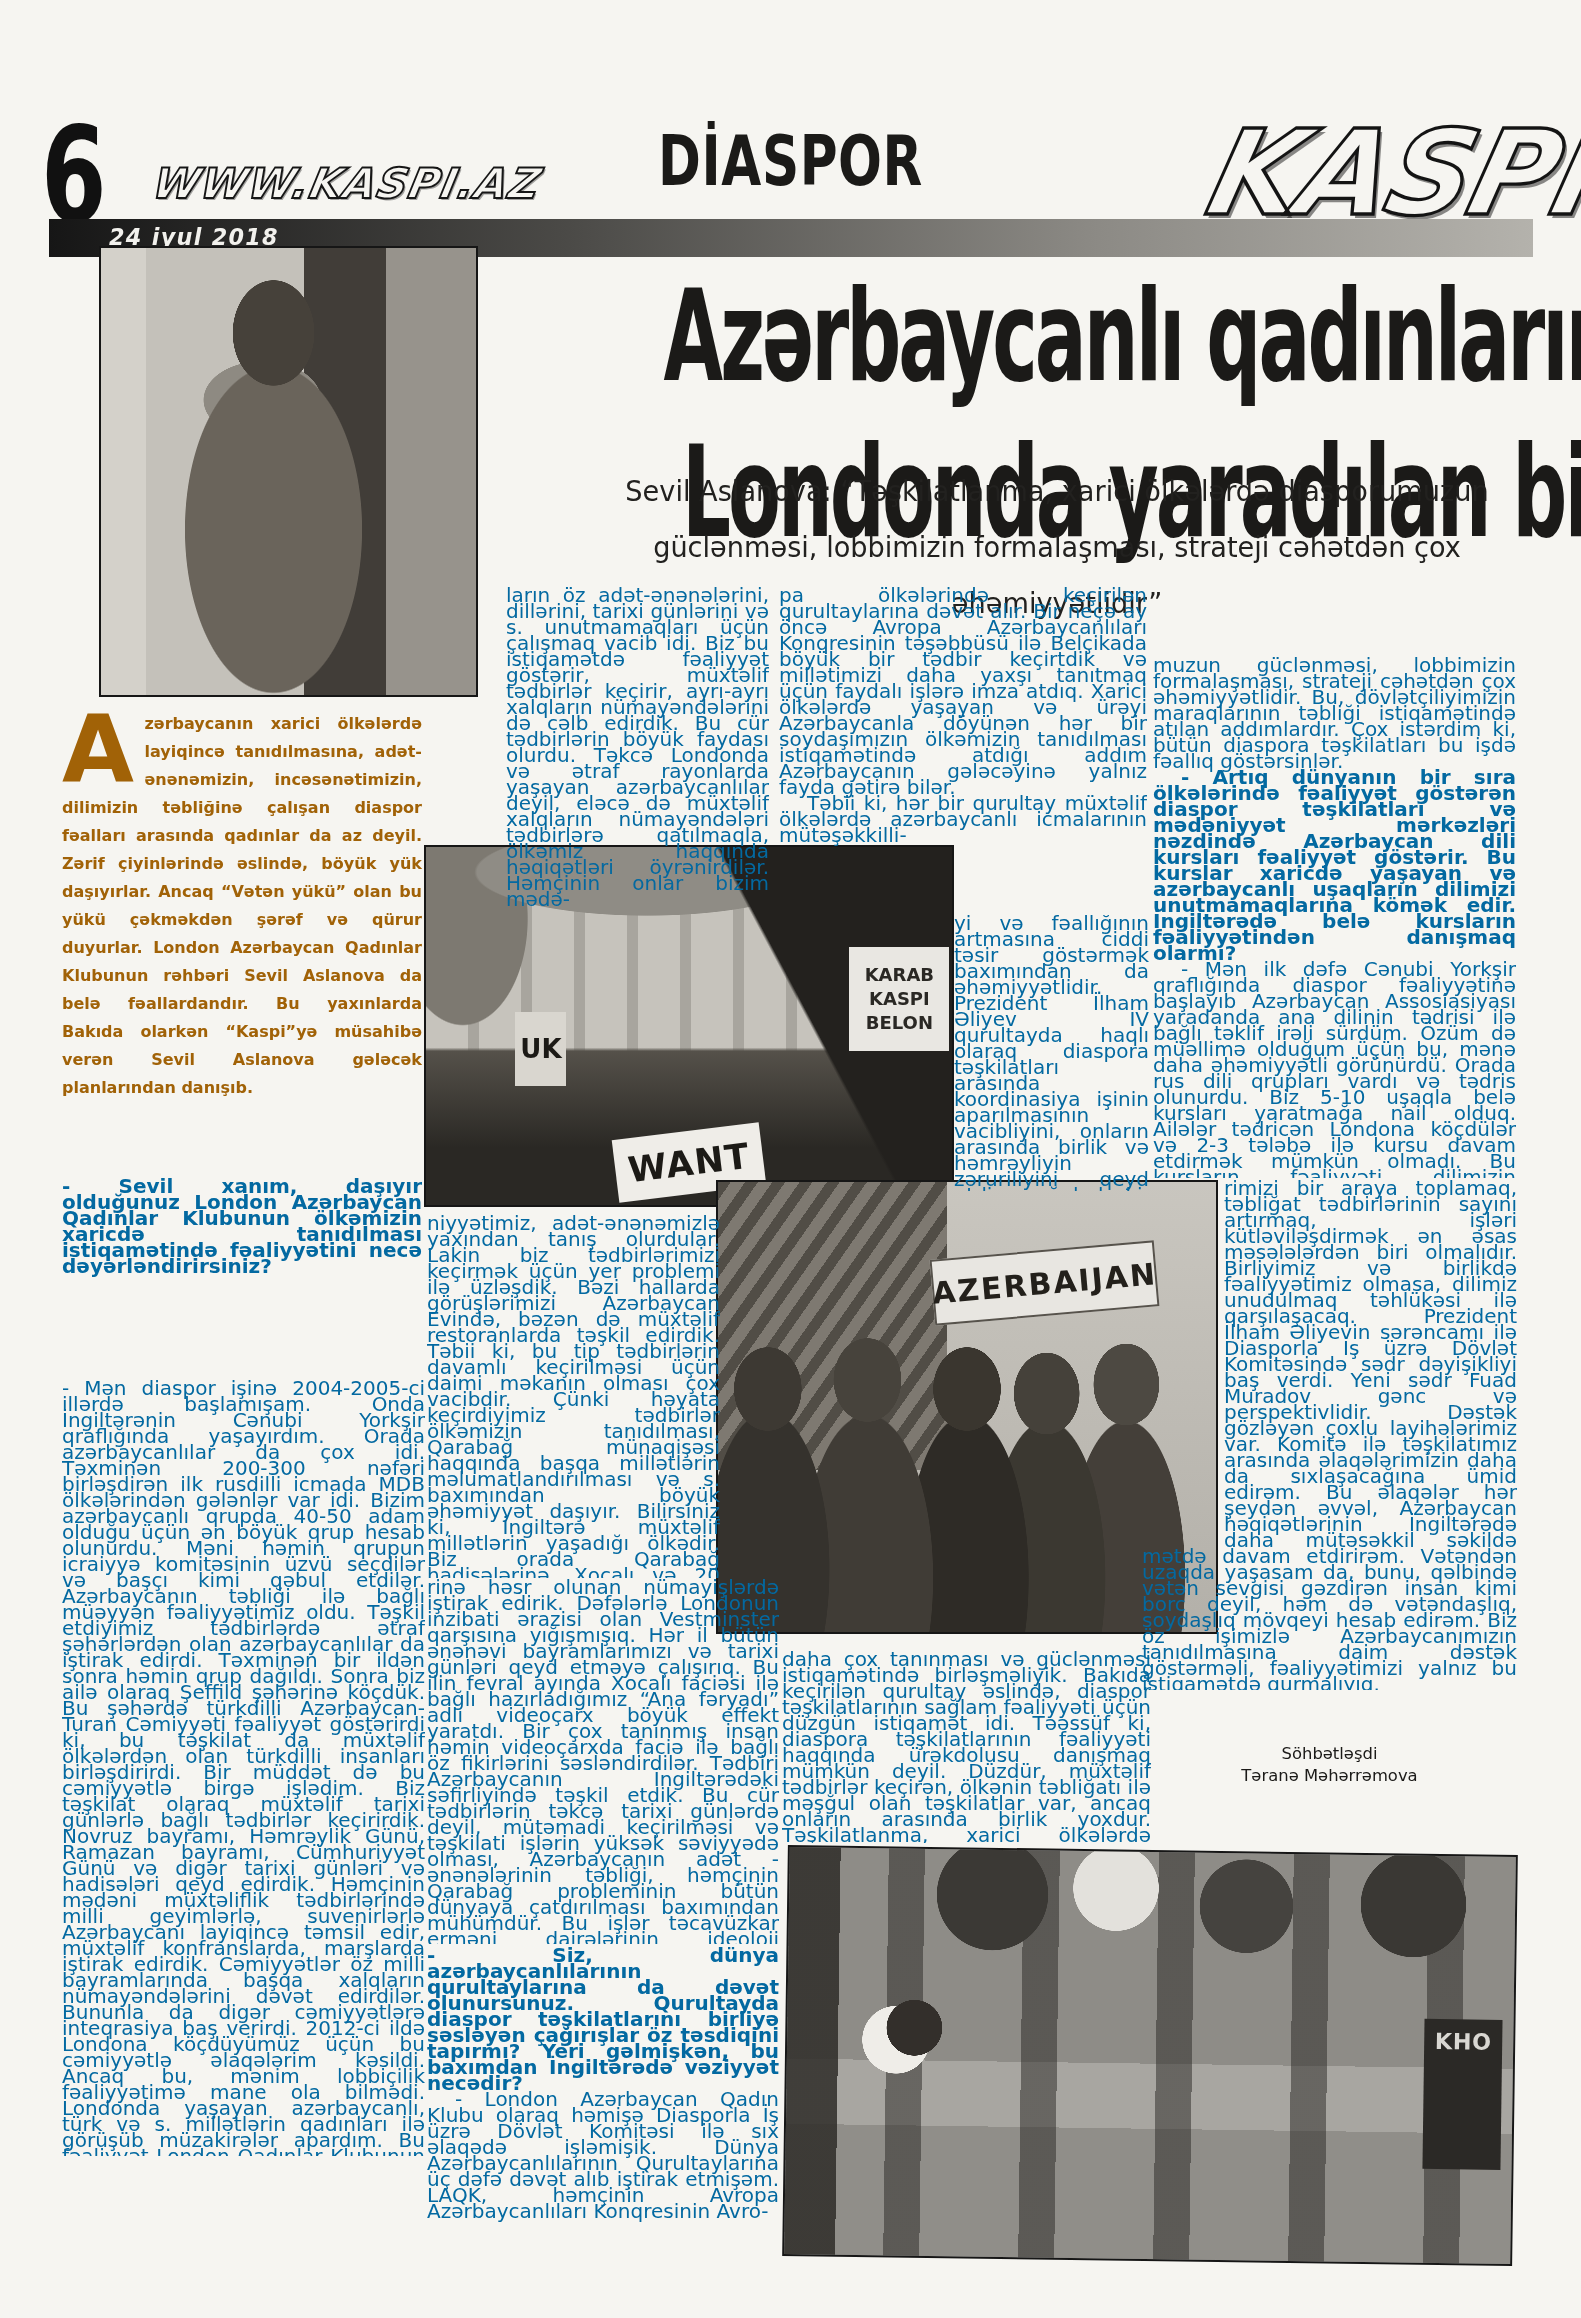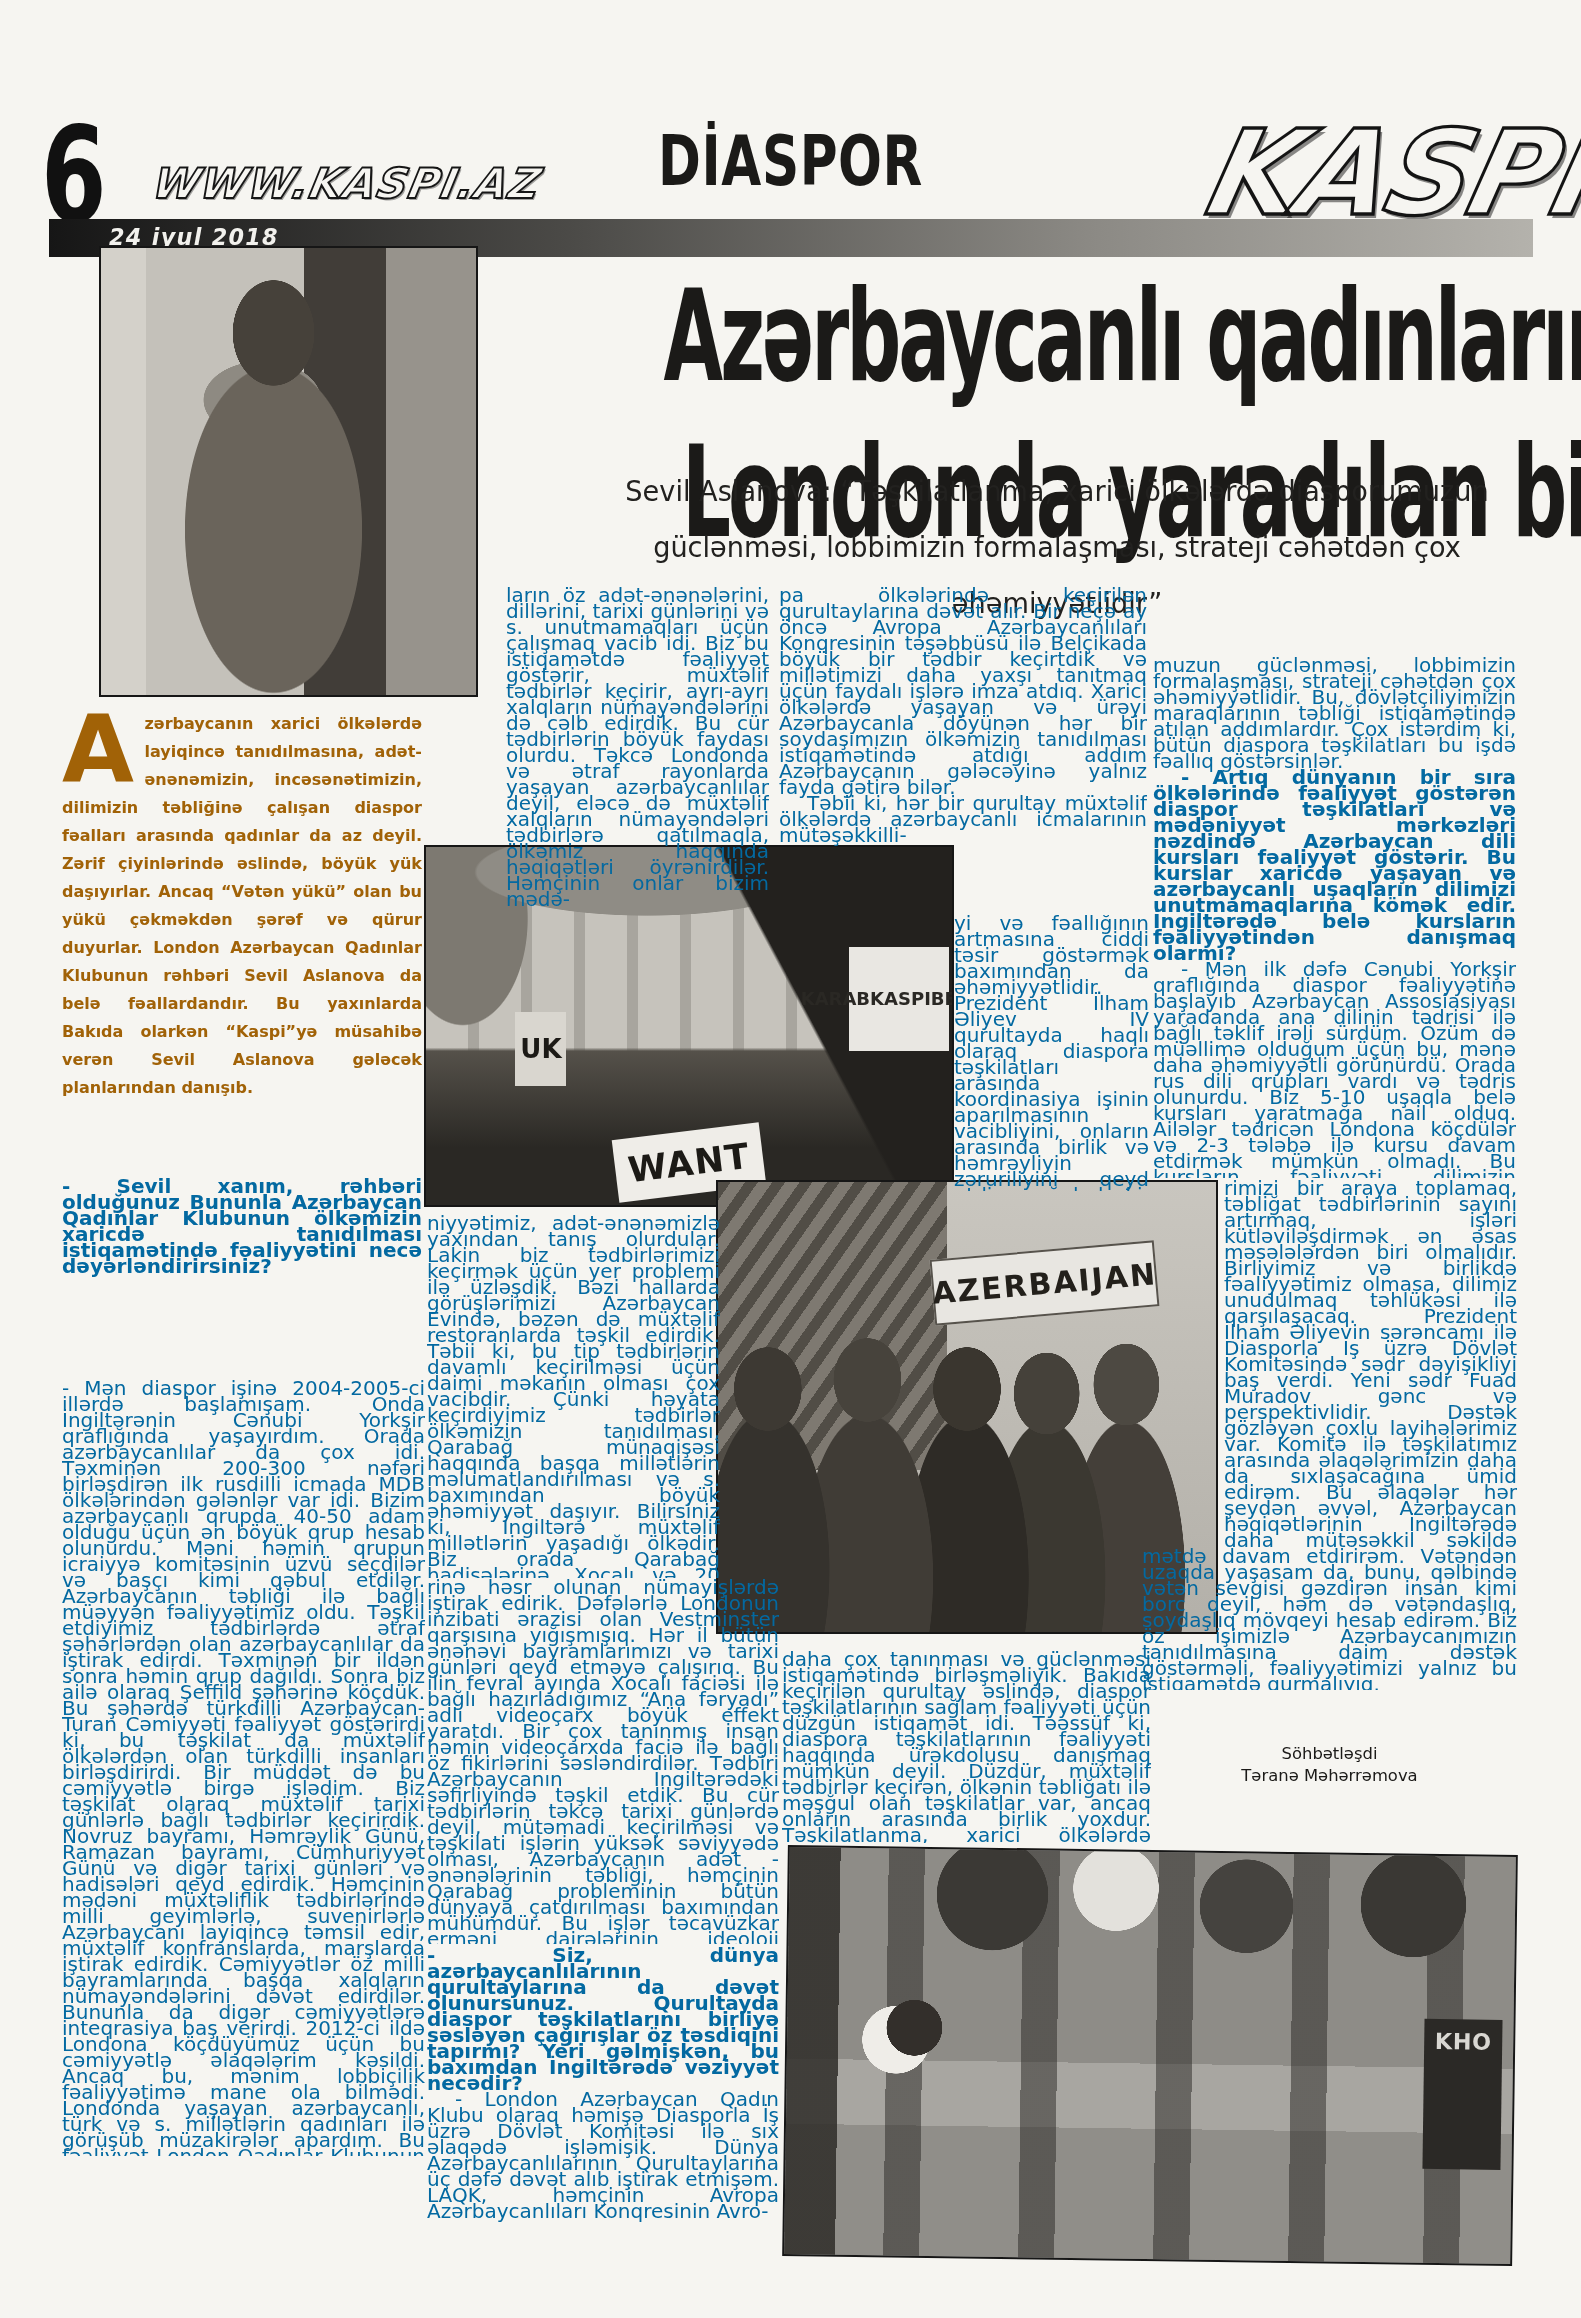--- a/index.html
+++ b/index.html
@@ -80,21 +80,21 @@
       radial-gradient(circle 34px at 15% 47%,#efede8 99%,transparent 100%),
       linear-gradient(90deg,rgba(46,44,40,.85) 0 7%,transparent 7%),
       repeating-linear-gradient(90deg,transparent 0 99px,rgba(40,38,35,.5) 99px 135px),
       linear-gradient(180deg,#8e8c87 0 52%,#a8a6a1 52% 68%,#908e89 68% 100%);}
   .overlay-sign{position:absolute;display:flex;align-items:center;justify-content:center;
       color:#1c1a16;font-weight:bold;text-align:center;}
   .sign-want{left:36%;bottom:3%;width:148px;height:63px;background:#efede8;
       transform:rotate(-7deg);font-size:35px;letter-spacing:1.3px;}
   .sign-uk{left:17%;top:46%;width:51px;height:74px;background:#d9d6cf;font-size:26px;}
   .sign-karabakh{right:0.5%;top:28%;width:100px;height:104px;background:#e9e7e2;
-      font-size:18px;line-height:24px;color:#2a2824;}
+      flex-direction:column;font-size:18px;line-height:24px;color:#2a2824;}
   .banner-azerbaijan{left:43%;top:15%;width:221px;height:62px;background:#e8e6e1;
       border:2px solid #57534c;transform:rotate(-5deg);font-size:30px;letter-spacing:2px;color:#23201b;}
   .sign-kho{right:1.5%;top:40%;width:78px;height:141px;background:#2b2926;color:#d9d7d2;
       align-items:flex-start;padding-top:9.2px;font-size:22.3px;letter-spacing:0.7px;}
 </style>
 </head>
 <body>
 
 <div class="page">
 
@@ -128,21 +128,21 @@
 
   <div class="headline">
     <div class="hl"><span>Azərbaycanlı qadınların</span></div>
     <div class="hl"><span>Londonda yaradılan birliyi</span></div>
   </div>
   <div class="subhead"><span>Sevil Aslanova: “Təşkilatlanma, xarici ölkələrdə diasporumuzun güclənməsi, lobbimizin formalaşması, strateji cəhətdən çox əhəmiyyətlidir”</span></div>
 
   <div class="lede">Azərbaycanın xarici ölkələrdə layiqincə tanıdılmasına, adət-ənənəmizin, incəsənətimizin, dilimizin təbliğinə çalışan diaspor fəalları arasında qadınlar da az deyil. Zərif çiyinlərində əslində, böyük yük daşıyırlar. Ancaq “Vətən yükü” olan bu yükü çəkməkdən şərəf və qürur duyurlar. London Azərbaycan Qadınlar Klubunun rəhbəri Sevil Aslanova da belə fəallardandır. Bu yaxınlarda Bakıda olarkən “Kaspi”yə müsahibə verən Sevil Aslanova gələcək planlarından danışıb.</div>
 
   <div class="col q" style="left:62px;top:1178px;width:360px;height:197px;">
-    <p class="ni">- Sevil xanım, rəhbəri olduğunuz Bununla Azərbaycan Qadınlar Klubunun ölkəmizin xaricdə tanıdılması istiqamətində fəaliyyətini necə dəyərləndirirsiniz?</p>
+    <p class="ni">- Sevil xanım, daşıyır olduğunuz London Azərbaycan Qadınlar Klubunun ölkəmizin xaricdə tanıdılması istiqamətində fəaliyyətini necə dəyərləndirirsiniz?</p>
   </div>
   <div class="col" style="left:62px;top:1380px;width:363px;height:776px;">
     <p class="ni">- Mən diaspor işinə 2004-2005-ci illərdə başlamışam. Onda İngiltərənin Cənubi Yorkşir qraflığında yaşayırdım. Orada azərbaycanlılar da çox idi. Təxminən 200-300 nəfəri birləşdirən ilk rusdilli icmada MDB ölkələrindən gələnlər var idi. Bizim azərbaycanlı qrupda 40-50 adam olduğu üçün ən böyük qrup hesab olunurdu. Məni həmin qrupun icraiyyə komitəsinin üzvü seçdilər və başçı kimi qəbul etdilər. Azərbaycanın təbliği ilə bağlı müəyyən fəaliyyətimiz oldu. Təşkil etdiyimiz tədbirlərdə ətraf şəhərlərdən olan azərbaycanlılar da iştirak edirdi. Təxminən bir ildən sonra həmin qrup dağıldı. Sonra biz ailə olaraq Şeffild şəhərinə köçdük. Bu şəhərdə türkdilli Azərbaycan-Turan Cəmiyyəti fəaliyyət göstərirdi ki, bu təşkilat da müxtəlif ölkələrdən olan türkdilli insanları birləşdirirdi. Bir müddət də bu cəmiyyətlə birgə işlədim. Biz təşkilat olaraq müxtəlif tarixi günlərlə bağlı tədbirlər keçirirdik. Novruz bayramı, Həmrəylik Günü, Ramazan bayramı, Cümhuriyyət Günü və digər tarixi günləri və hadisələri qeyd edirdik. Həmçinin mədəni müxtəliflik tədbirlərində milli geyimlərlə, suvenirlərlə Azərbaycanı layiqincə təmsil edir, müxtəlif konfranslarda, marşlarda iştirak edirdik. Cəmiyyətlər öz milli bayramlarında başqa xalqların nümayəndələrini dəvət edirdilər. Bununla da digər cəmiyyətlərə inteqrasiya baş verirdi. 2012-ci ildə Londona köçdüyümüz üçün bu cəmiyyətlə əlaqələrim kəsildi. Ancaq bu, mənim lobbiçilik fəaliyyətimə mane ola bilmədi. Londonda yaşayan azərbaycanlı, türk və s. millətlərin qadınları ilə görüşüb müzakirələr apardım. Bu fəaliyyət London Qadınlar Klubunun təsis olunması ilə nəticələndi. 2014-cü il martın 8-də Azərbaycan Evində London Azərbaycan Qadınlar Klubunun təqdimatını keçirdik. Azərbaycanın İngiltərədəki səfirliyi də müəyyən maliyyə yardımı göstərdi. Əsas məqsədimiz Azərbaycanın təbliğatı, bu ölkədə yaşayan insanların azərbaycançılıq ideyasından uzaqlaşmamağına çalışmaq idi. Yəni ailələrin bir-birlərindən ayrılmamağı, icma kimi yaşamasına dəstək göstərmək idi. Müəyyən səbəblərdən xaricə köçən insan-</p>
   </div>
 
   <div class="col" style="left:506px;top:587px;width:263px;height:323px;">
     <p class="ni">ların öz adət-ənənələrini, dillərini, tarixi günlərini və s. unutmamaqları üçün çalışmaq vacib idi. Biz bu istiqamətdə fəaliyyət göstərir, müxtəlif tədbirlər keçirir, ayrı-ayrı xalqların nümayəndələrini də cəlb edirdik. Bu cür tədbirlərin böyük faydası olurdu. Təkcə Londonda və ətraf rayonlarda yaşayan azərbaycanlılar deyil, eləcə də müxtəlif xalqların nümayəndələri tədbirlərə qatılmaqla, ölkəmiz haqqında həqiqətləri öyrənirdilər. Həmçinin onlar bizim mədə-</p>
   </div>
   <div class="col" style="left:779px;top:587px;width:368px;height:325px;">
     <p class="ni">pa ölkələrində keçirilən qurultaylarına dəvət alır. Bir neçə ay öncə Avropa Azərbaycanlıları Konqresinin təşəbbüsü ilə Belçikada böyük bir tədbir keçirtdik və millətimizi daha yaxşı tanıtmaq üçün faydalı işlərə imza atdıq. Xarici ölkələrdə yaşayan və ürəyi Azərbaycanla döyünən hər bir soydaşımızın ölkəmizin tanıdılması istiqamətində atdığı addım Azərbaycanın gələcəyinə yalnız fayda gətirə bilər.</p>

